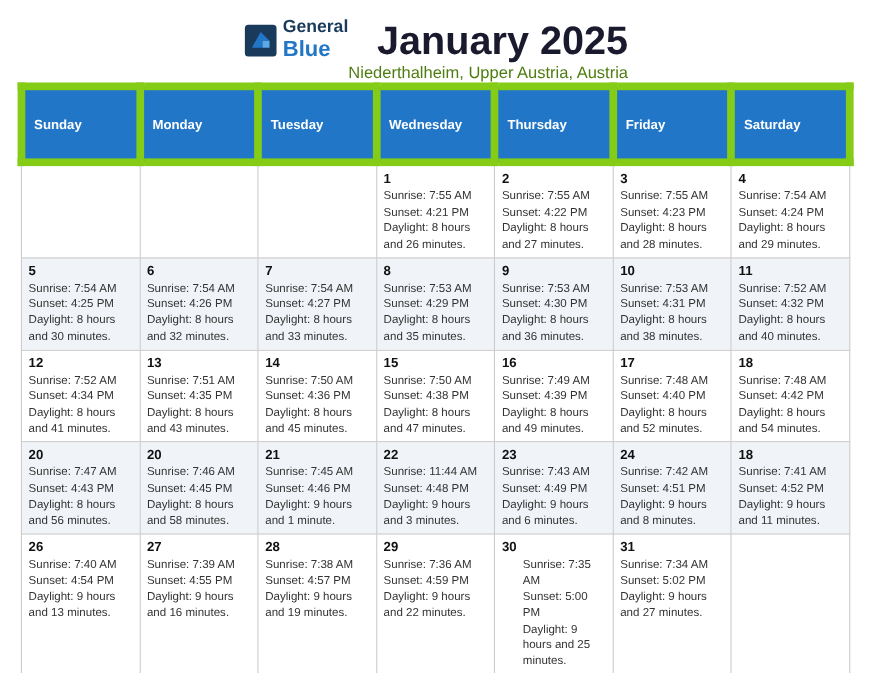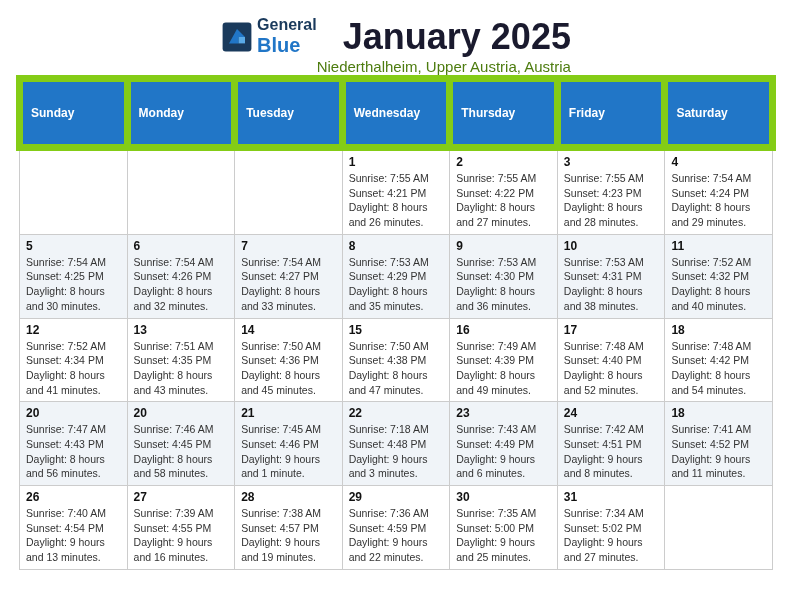--- a/index.html
+++ b/index.html
@@ -245,21 +245,21 @@
 Daylight: 8 hours and 58 minutes.</div>
         </td>
         <td>
           <span class="day-num">21</span>
           <div class="day-detail" style="white-space: pre-wrap;">Sunrise: 7:45 AM
 Sunset: 4:46 PM
 Daylight: 9 hours and 1 minute.</div>
         </td>
         <td>
           <span class="day-num">22</span>
-          <div class="day-detail" style="white-space: pre-wrap;">Sunrise: 7:18 AM
+          <div class="day-detail" style="white-space: pre-wrap;">Sunrise: 11:44 AM
 Sunset: 4:48 PM
 Daylight: 9 hours and 3 minutes.</div>
         </td>
         <td>
           <span class="day-num">23</span>
           <div class="day-detail" style="white-space: pre-wrap;">Sunrise: 7:43 AM
 Sunset: 4:49 PM
 Daylight: 9 hours and 6 minutes.</div>
         </td>
         <td>
@@ -295,21 +295,21 @@
 Daylight: 9 hours and 19 minutes.</div>
         </td>
         <td>
           <span class="day-num">29</span>
           <div class="day-detail" style="white-space: pre-wrap;">Sunrise: 7:36 AM
 Sunset: 4:59 PM
 Daylight: 9 hours and 22 minutes.</div>
         </td>
         <td>
           <span class="day-num">30</span>
-          <div class="day-detail" style="white-space: pre-wrap;">Sunrise: 7:35 AM
+          <div class="day-detail" style="white-space: pre-wrap; margin-left: 19px;">Sunrise: 7:35 AM
 Sunset: 5:00 PM
 Daylight: 9 hours and 25 minutes.</div>
         </td>
         <td>
           <span class="day-num">31</span>
           <div class="day-detail" style="white-space: pre-wrap;">Sunrise: 7:34 AM
 Sunset: 5:02 PM
 Daylight: 9 hours and 27 minutes.</div>
         </td>
         <td class="empty-cell"></td>

